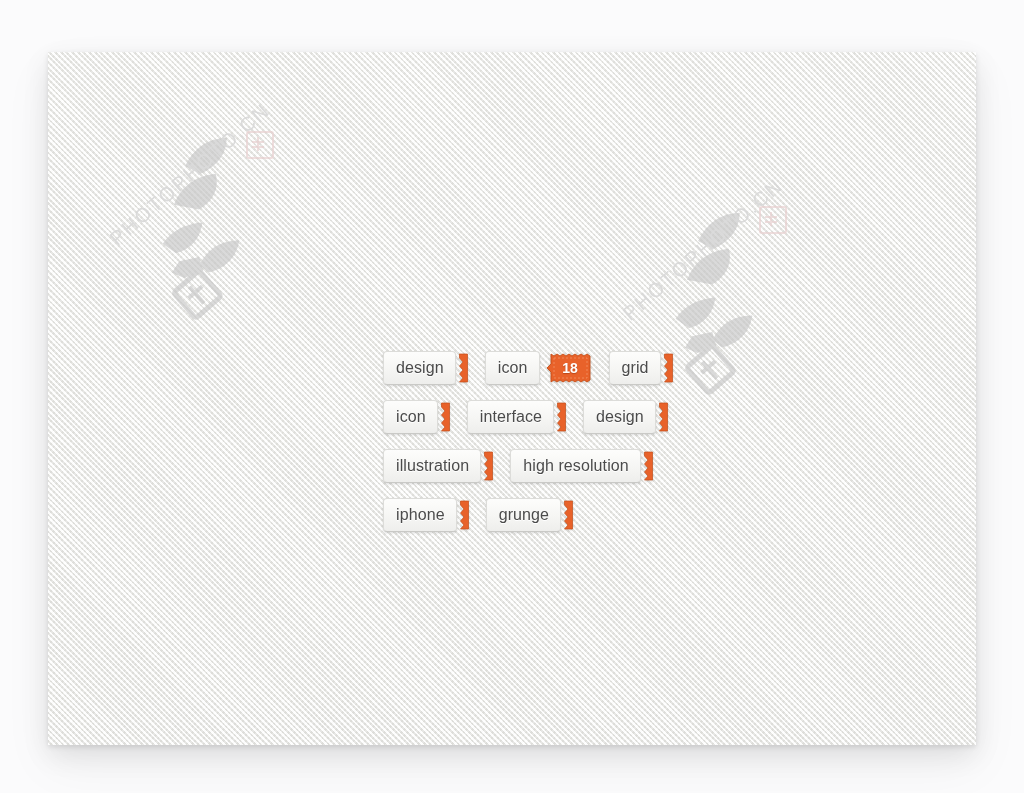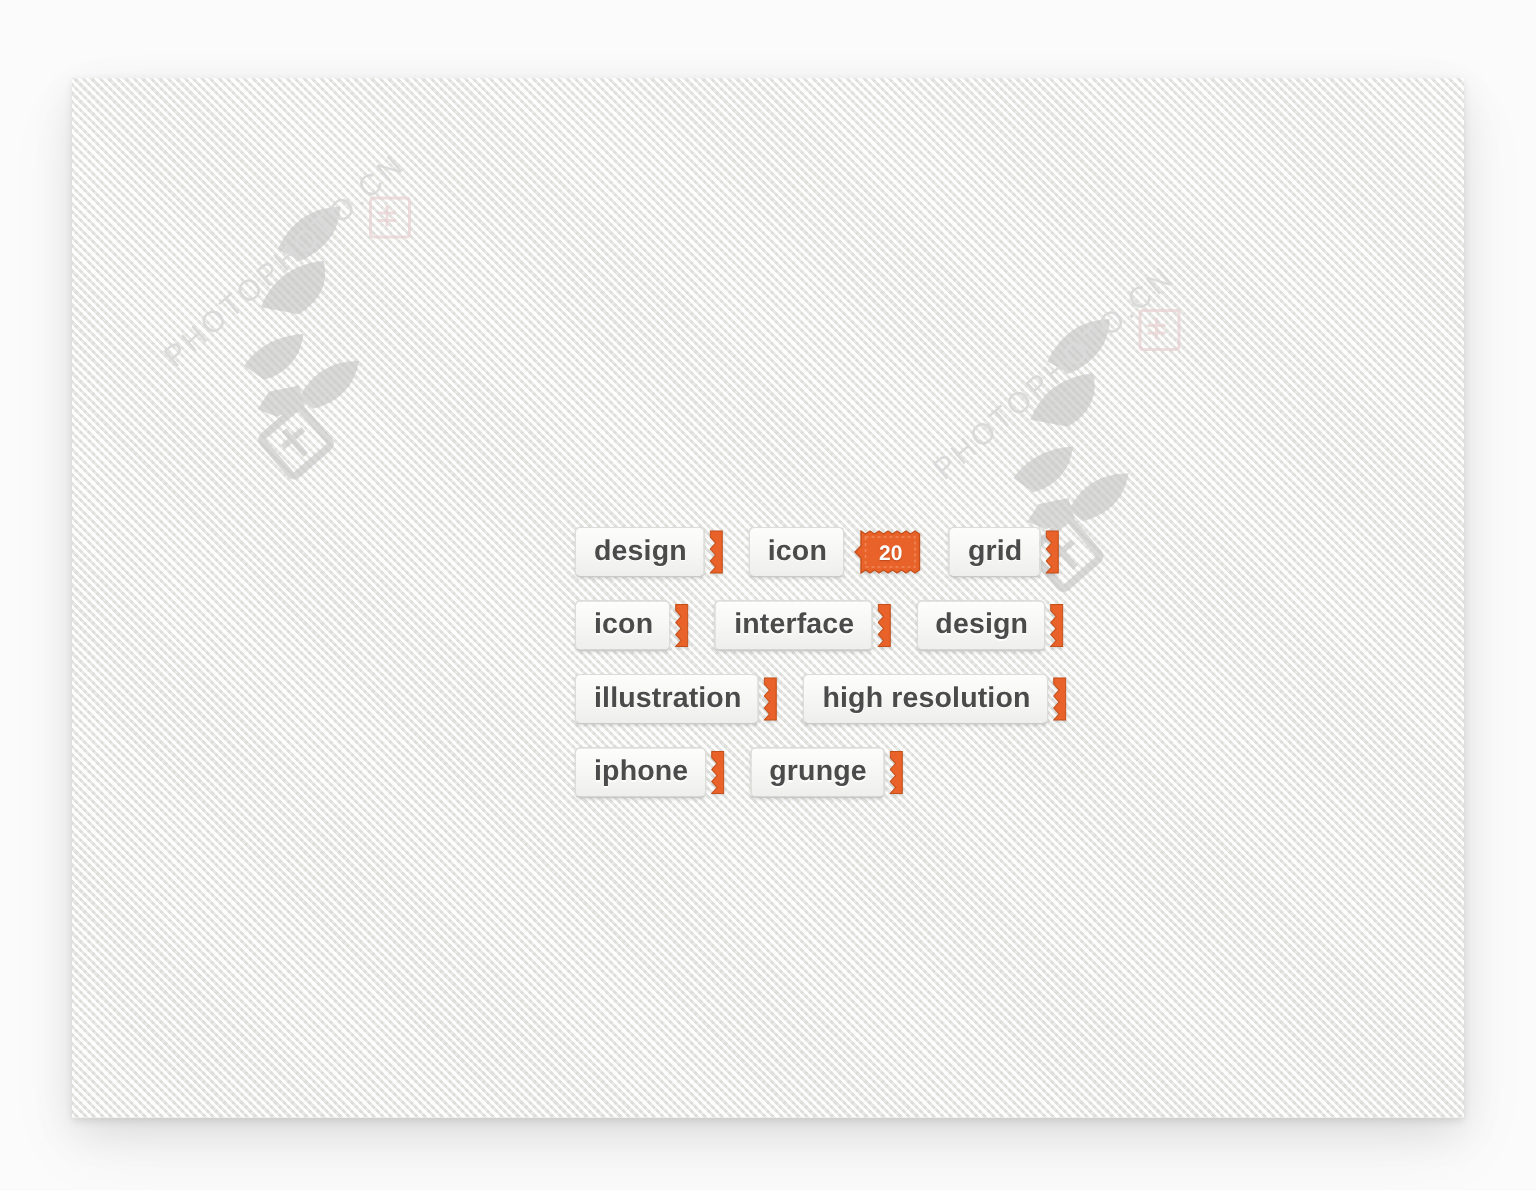--- a/index.html
+++ b/index.html
@@ -123,22 +123,22 @@
   .tag-body {
     display: flex;
     align-items: center;
     height: 34px;
     padding: 0 11px 0 12px;
     box-sizing: border-box;
     background: linear-gradient(#fdfdfc 0%, #f6f6f4 52%, #eeeeec 100%);
     border: 1px solid #dcdcd9;
     border-bottom-color: #c9c9c6;
     border-radius: 4px;
-    font-size: 19px;
-    font-weight: bold;
+    font-size: 16px;
+    font-weight: normal;
     color: #4b4b4b;
     text-shadow: 0 1px 0 #ffffff;
     white-space: nowrap;
     letter-spacing: 0.1px;
   }
 
   
   .tag-tail {
     position: relative;
     width: 9px;
@@ -224,21 +224,21 @@
         </span>
       </div>
 
       <div class="tag">
         <span class="tag-body">icon</span>
         <span class="tag-badge">
           <svg width="48" height="34" viewBox="0 0 48 34">
             <path d="M7 3 L10 5 L13 3 L16 5 L19 3 L22 5 L25 3 L28 5 L31 3 L34 5 L37 3 L40 5 L43 3 L46 5 L46 29 L43 31 L40 29 L37 31 L34 29 L31 31 L28 29 L25 31 L22 29 L19 31 L16 29 L13 31 L10 29 L7 31 L7 21 L3 17 L7 13 Z" fill="#e8622a" stroke="#c44f19" stroke-width="0.9"></path>
             <rect x="10" y="7" width="33" height="20" fill="none" stroke="#f29568" stroke-width="1" stroke-dasharray="2 2" opacity="0.75"></rect>
           </svg>
-          <span class="badge-count">20</span>
+          <span class="badge-count">18</span>
         </span>
       </div>
 
       <div class="tag">
         <span class="tag-body">grid</span>
         <span class="tag-tail">
           <svg width="9" height="34" viewBox="0 0 9 34">
             <path d="M0.5 3 H8.5 V31 H0.5 L4 27 L0.5 23 L4 19 L0.5 15 L4 11 L0.5 7 Z" fill="#e8622a" stroke="#c44f19" stroke-width="0.7"></path>
           </svg>
         </span>

